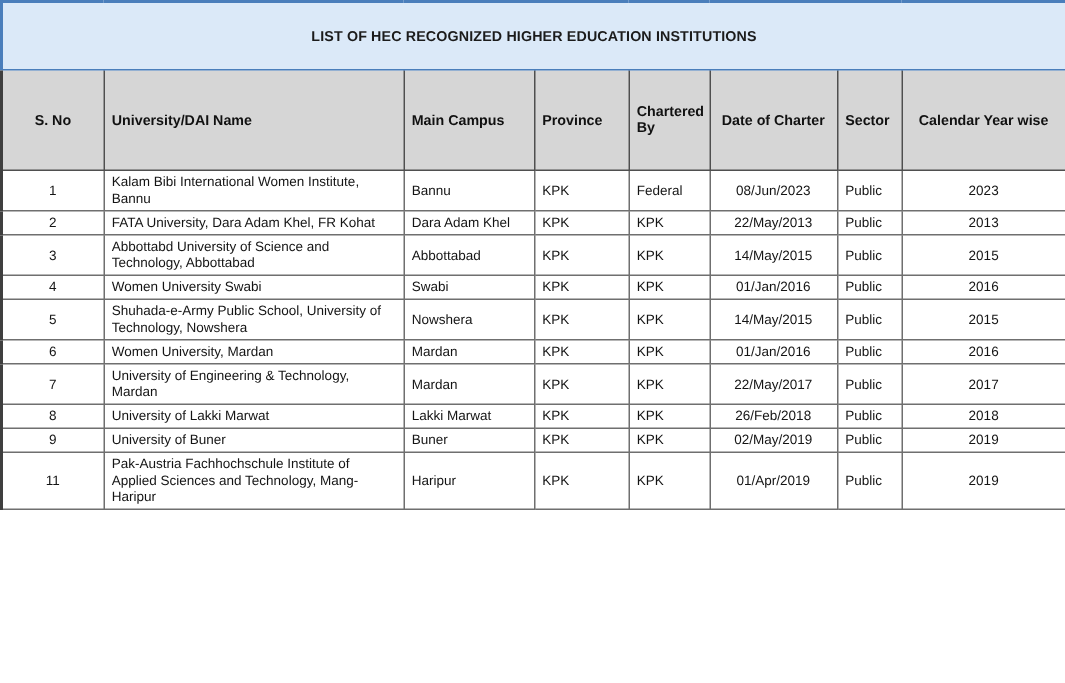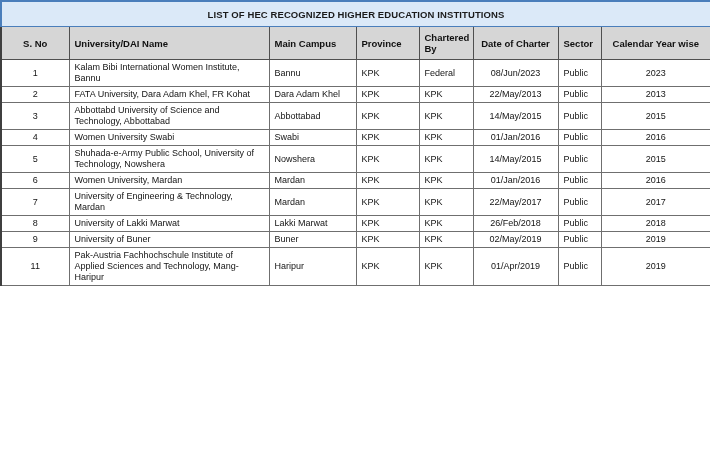--- a/index.html
+++ b/index.html
@@ -33,31 +33,31 @@
     border-left: 2px solid #4a7ebb;
     border-right: 2px solid #4a7ebb;
     border-top: 2px solid #4a7ebb;
     height: 20px;
     text-align: center;
     vertical-align: middle;
     font-size: 9.5px;
     font-weight: bold;
     letter-spacing: 0.1px;
     color: #1b1b1b;
-    padding: 2px 4px;
+    padding: 12px 4px;
   }
   
   tr.head-row th {
     background: #d6d6d6;
     border: 1px solid #4f4f4f;
     border-left-width: 1px;
     font-size: 9.5px;
     font-weight: bold;
     color: #111111;
-    padding: 3px 5px;
+    padding: 20px 5px;
     text-align: left;
     vertical-align: middle;
     height: 26px;
     line-height: 11px;
   }
   tr.head-row th.c-center { text-align: center; }
   
   table.doc-table td.cell {
     border: 1px solid #6f6f6f;
     font-size: 9px;

